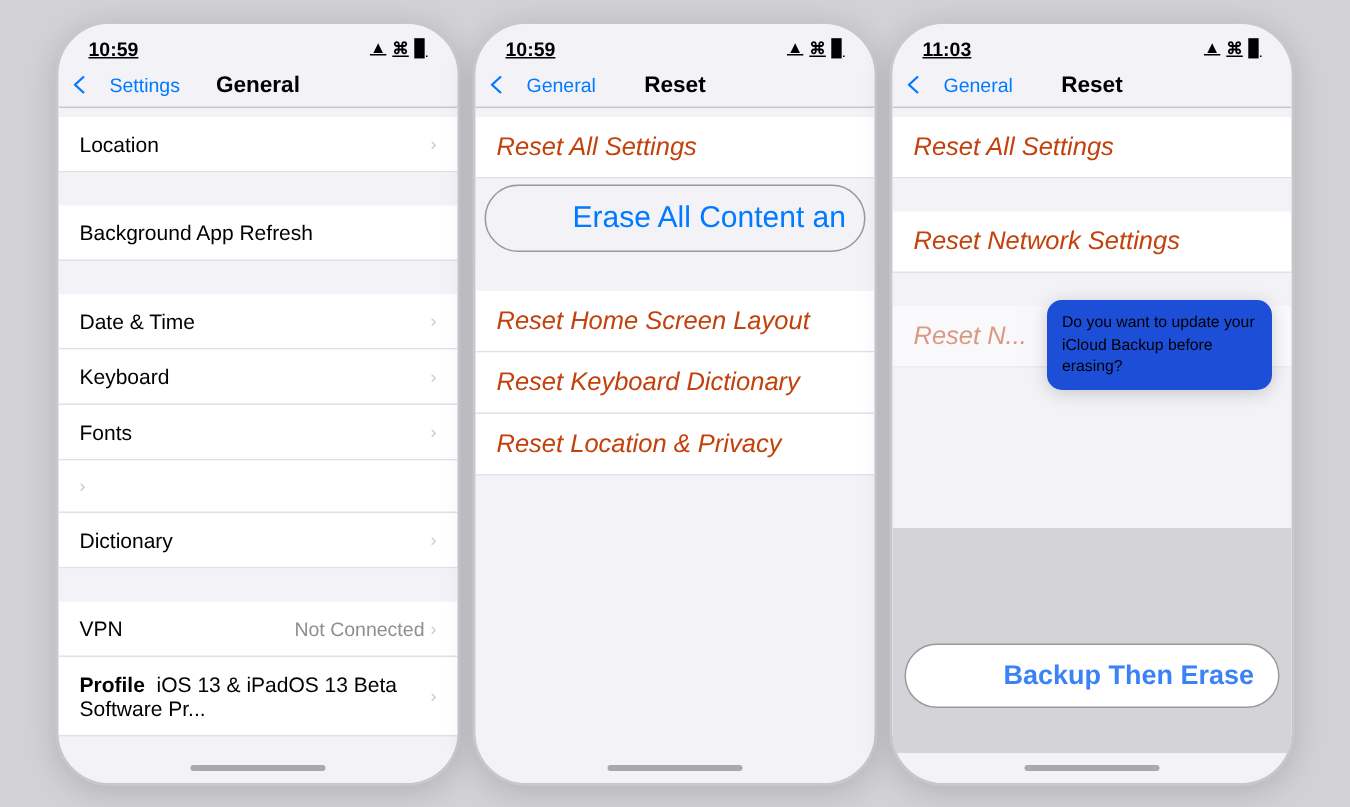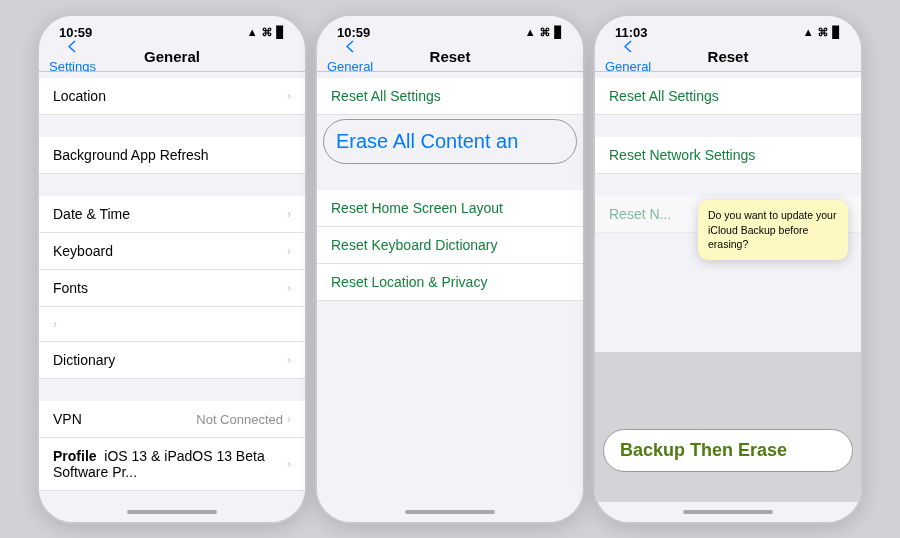--- a/index.html
+++ b/index.html
@@ -33,20 +33,21 @@
     .status-bar {
       display: flex;
       justify-content: space-between;
       align-items: center;
       padding: 6px 20px 2px;
       background: #f2f2f7;
       font-size: 12px;
       font-weight: 600;
       height: 28px;
       flex-shrink: 0;
+      text-decoration: underline;
     }
     .status-bar .time { font-size: 13px; font-weight: 700; }
     .status-icons { display: flex; align-items: center; gap: 4px; font-size: 11px; }
 
     
     .nav-bar {
       display: flex;
       align-items: center;
       justify-content: center;
       position: relative;
@@ -55,22 +56,21 @@
       border-bottom: 0.5px solid #c8c8cc;
       flex-shrink: 0;
     }
     .nav-back {
       position: absolute;
       left: 10px;
       color: #007aff;
       font-size: 13px;
       display: flex;
       align-items: center;
-      gap: 6px;
-      flex-direction: column;
+      gap: 16px;
     }
     .nav-back svg { width: 8px; height: 13px; }
     .nav-title {
       font-size: 15px;
       font-weight: 600;
       color: #000;
     }
 
     
     .content {
@@ -113,22 +113,23 @@
     .home-bar {
       width: 90px;
       height: 4px;
       background: #000;
       border-radius: 2px;
       opacity: 0.3;
     }
 
     
     .blue-item {
-      color: #15803d;
-      font-size: 14px;
+      color: #c2410c;
+      font-size: 17px;
+      font-style: italic;
     }
 
     
     .phone1-content {
       position: relative;
     }
 
     
     .erase-callout-box {
       border: 1.5px solid #999;
@@ -136,20 +137,21 @@
       background: rgba(242,242,247,0.97);
       padding: 10px 12px;
       margin: 4px 6px;
     }
     .erase-callout-text {
       font-size: 20px;
       font-weight: 400;
       color: #007aff;
       white-space: nowrap;
       overflow: hidden;
+      text-align: right;
     }
   </style>
 </head>
 <body>
 
 <div class="phone">
 
   <div class="status-bar">
     <span class="time">10:59</span>
     <div class="status-icons">
@@ -313,27 +315,27 @@
     </div>
 
     <div style="background:#f2f2f7;height:22px;"></div>
 
     <div class="list-item" style="opacity:0.5;">
       <span class="blue-item">Reset N...</span>
     </div>
 
     <div style="position:absolute;bottom:0;left:0;right:0;height:150px;background:rgba(200,200,205,0.75);z-index:5;"></div>
 
-    <div style="position:absolute;top:128px;left:50%;transform:translateX(-20%);background:#fef9c3;border-radius:10px;padding:8px 10px;width:150px;font-size:10.5px;color:#000;box-shadow:0 2px 12px rgba(0,0,0,0.18);z-index:20;line-height:1.4;">
+    <div style="position:absolute;top:128px;left:50%;transform:translateX(-20%);background:#1d4ed8;border-radius:10px;padding:8px 10px;width:150px;font-size:10.5px;color:#000;box-shadow:0 2px 12px rgba(0,0,0,0.18);z-index:20;line-height:1.4;">
       <span>Do you want to update your iCloud Backup before erasing?</span>
     </div>
 
     <div style="position:absolute;bottom:30px;left:8px;right:8px;z-index:15;">
       <div style="border:1.5px solid #999;border-radius:30px;background:#fff;padding:10px 16px;">
-        <div style="font-size:18px;font-weight:700;color:#4d7c0f;text-align:left;">Backup Then Erase</div>
+        <div style="font-size:18px;font-weight:700;color:#3b82f6;text-align:right;">Backup Then Erase</div>
       </div>
     </div>
   </div>
 
   <div class="home-indicator">
     <div class="home-bar"></div>
   </div>
 </div>
 
 </body></html>

